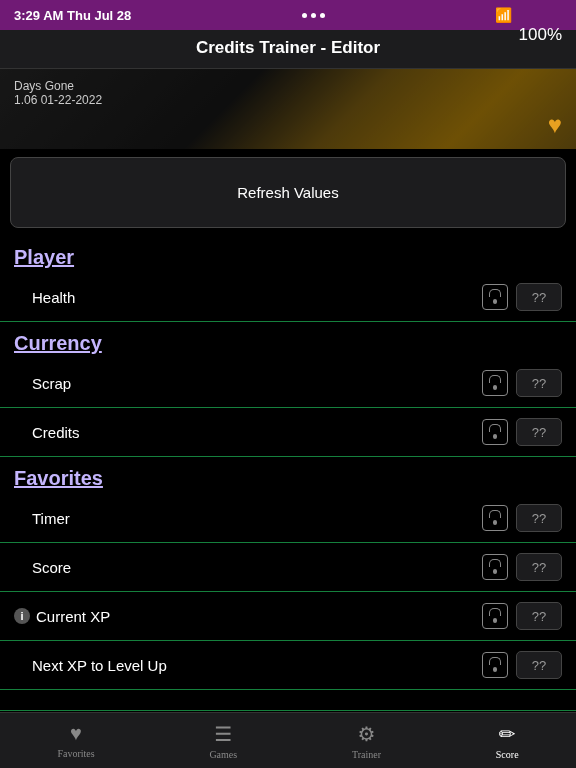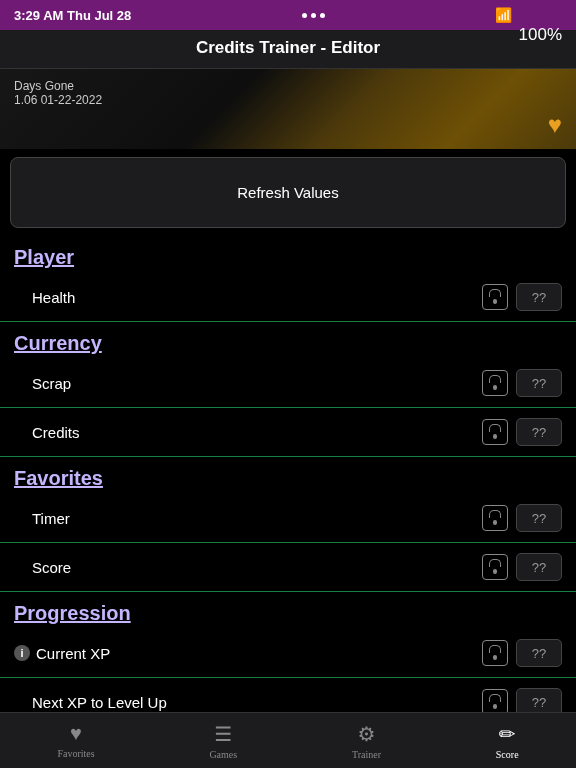--- a/index.html
+++ b/index.html
@@ -349,21 +349,20 @@
       <div class="lock-icon"></div>
       <div class="value-box">??</div>
     </div>
     <div class="row">
       <div class="row-with-info" style="flex: 1 1 0%;">
         <span class="row-label indented">Score</span>
       </div>
       <div class="lock-icon"></div>
       <div class="value-box">??</div>
     </div>
-    <div class="section-header">Progression</div>
     <div class="row">
       <div class="row-with-info" style="flex: 1 1 0%;">
         <span class="info-icon">i</span>
         <span class="row-label">Current XP</span>
       </div>
       <div class="lock-icon"></div>
       <div class="value-box">??</div>
     </div>
     <div class="row">
       <div class="row-with-info" style="flex: 1 1 0%;">

